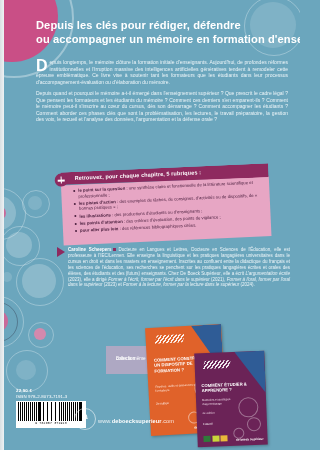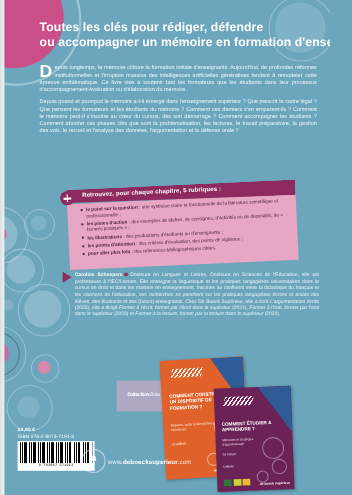--- a/index.html
+++ b/index.html
@@ -258,21 +258,21 @@
   <div class="deco" style="left:34px;top:328px;width:12px;height:12px;background:#d489ad;"></div>
   <div class="ring" style="left:28px;top:322px;width:24px;height:24px;"></div>
 
   <div class="ring" style="left:6px;top:350px;width:40px;height:40px;"></div>
   <div class="deco solid-lt2" style="left:16px;top:360px;width:20px;height:20px;"></div>
 
   <div class="deco solid-lt2" style="left:250px;top:2px;width:46px;height:46px;"></div>
   <div class="ring" style="left:244px;top:-4px;width:58px;height:58px;"></div>
 
   <div class="title">
-    <div>Toutes les clés pour rédiger, défendre</div>
+    <div>Depuis les clés pour rédiger, défendre</div>
     <div>ou accompagner un mémoire en formation d'enseignants</div>
   </div>
 
   <div class="body-copy">
     <p><span class="dropcap">D</span><span>epuis longtemps, le mémoire clôture la formation initiale d'enseignants. Aujourd'hui, de profondes réformes institutionnelles et l'irruption massive des intelligences artificielles génératives tendent à remodeler cette épreuve emblématique. Ce livre vise à soutenir tant les formateurs que les étudiants dans leur processus d'accompagnement-évaluation ou d'élaboration du mémoire.</span></p>
     <p>Depuis quand et pourquoi le mémoire a-t-il émergé dans l'enseignement supérieur ? Que prescrit le cadre légal ? Que pensent les formateurs et les étudiants du mémoire ? Comment ces derniers s'en emparent-ils ? Comment le mémoire peut-il s'inscrire au cœur du cursus, dès son démarrage ? Comment accompagner les étudiants ? Comment aborder ces phases clés que sont la problématisation, les lectures, le travail préparatoire, la gestion des voix, le recueil et l'analyse des données, l'argumentation et la défense orale ?</p>
   </div>
 
   <div class="rub-wrap">
     <div class="rub-body">

